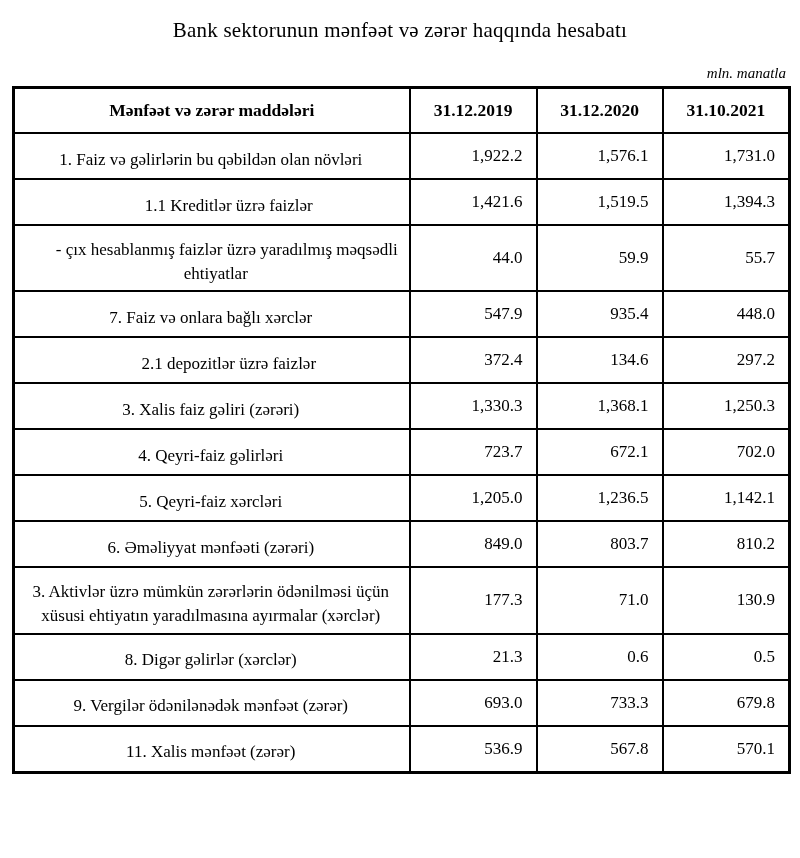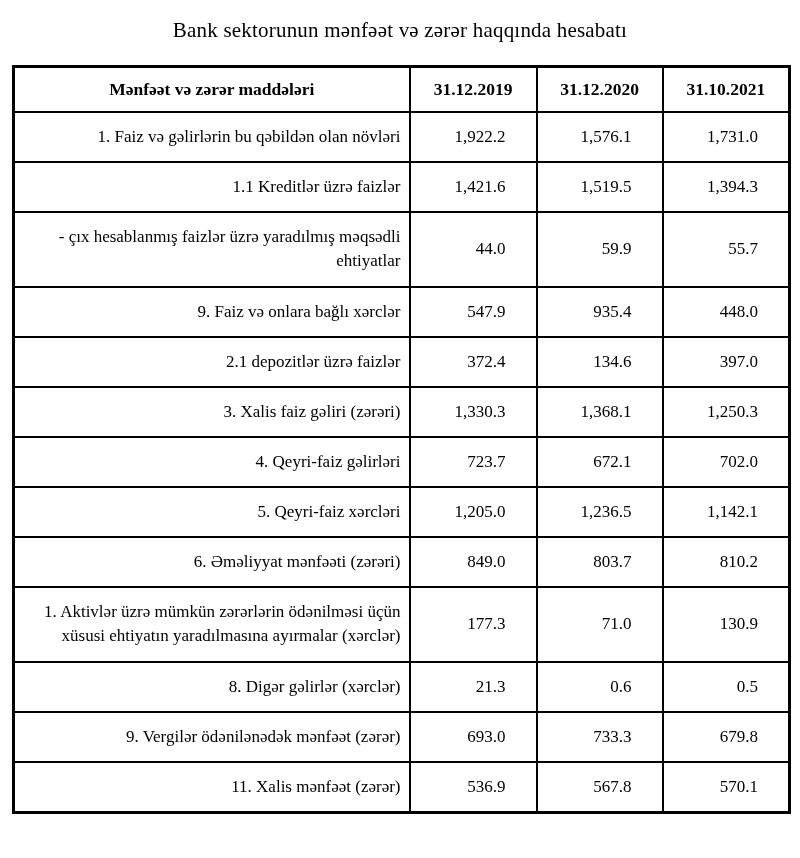--- a/index.html
+++ b/index.html
@@ -42,40 +42,41 @@
     font-size: 17px;
     box-sizing: border-box;
   }
   table.report th {
     font-weight: bold;
     text-align: center;
     padding: 11px 4px;
     font-size: 17.5px;
   }
   td.label {
-    text-align: right;
-    padding: 12px 8px 12px 6px;
+    text-align: center;
+    padding: 12px 8px 4px 6px;
     line-height: 1.42;
   }
   td.label.indent-0 { padding-left: 6px; }
   td.label.indent-1 { padding-left: 42px; }
   td.label.indent-2 { padding-left: 16px; text-indent: 22px; }
   td.label.indent-2 { text-indent: 22px each-line; } 
   td.value {
     text-align: right;
-    padding: 12px 30px 12px 4px;
+    padding: 12px 13px 12px 4px;
   }
 </style>
 </head>
 <body>
 
 <div class="page">
 
   <div class="title">Bank sektorunun mənfəət və zərər haqqında hesabatı</div>
 
+  <div class="unit-note">mln. manatla</div>
 
   <table class="report">
     <colgroup>
       <col style="width: 396px">
       <col style="width: 127px">
       <col style="width: 126px">
       <col style="width: 127px">
     </colgroup>
     <thead>
       <tr>
@@ -98,30 +99,30 @@
           <td class="value">1,519.5</td>
           <td class="value">1,394.3</td>
         </tr>
         <tr>
           <td class="label indent-2">-  çıx hesablanmış faizlər üzrə yaradılmış məqsədli ehtiyatlar</td>
           <td class="value">44.0</td>
           <td class="value">59.9</td>
           <td class="value">55.7</td>
         </tr>
         <tr>
-          <td class="label indent-0">9. Faiz və onlara bağlı xərclər</td>
+          <td class="label indent-0">7. Faiz və onlara bağlı xərclər</td>
           <td class="value">547.9</td>
           <td class="value">935.4</td>
           <td class="value">448.0</td>
         </tr>
         <tr>
           <td class="label indent-1">2.1 depozitlər üzrə faizlər</td>
           <td class="value">372.4</td>
           <td class="value">134.6</td>
-          <td class="value">397.0</td>
+          <td class="value">297.2</td>
         </tr>
         <tr>
           <td class="label indent-0">3. Xalis faiz gəliri (zərəri)</td>
           <td class="value">1,330.3</td>
           <td class="value">1,368.1</td>
           <td class="value">1,250.3</td>
         </tr>
         <tr>
           <td class="label indent-0">4. Qeyri-faiz gəlirləri</td>
           <td class="value">723.7</td>
@@ -134,21 +135,21 @@
           <td class="value">1,236.5</td>
           <td class="value">1,142.1</td>
         </tr>
         <tr>
           <td class="label indent-0">6. Əməliyyat mənfəəti (zərəri)</td>
           <td class="value">849.0</td>
           <td class="value">803.7</td>
           <td class="value">810.2</td>
         </tr>
         <tr>
-          <td class="label indent-0">1. Aktivlər üzrə mümkün zərərlərin ödənilməsi üçün xüsusi ehtiyatın yaradılmasına ayırmalar (xərclər)</td>
+          <td class="label indent-0">3. Aktivlər üzrə mümkün zərərlərin ödənilməsi üçün xüsusi ehtiyatın yaradılmasına ayırmalar (xərclər)</td>
           <td class="value">177.3</td>
           <td class="value">71.0</td>
           <td class="value">130.9</td>
         </tr>
         <tr>
           <td class="label indent-0">8. Digər gəlirlər (xərclər)</td>
           <td class="value">21.3</td>
           <td class="value">0.6</td>
           <td class="value">0.5</td>
         </tr>

